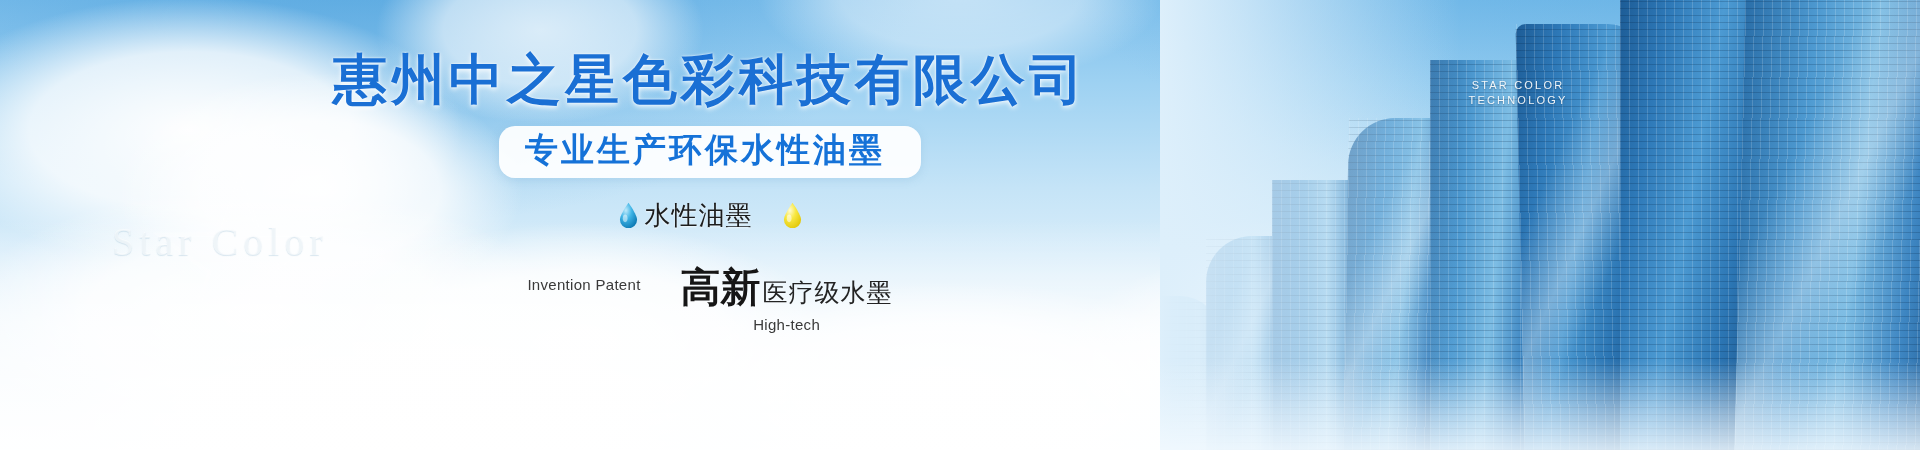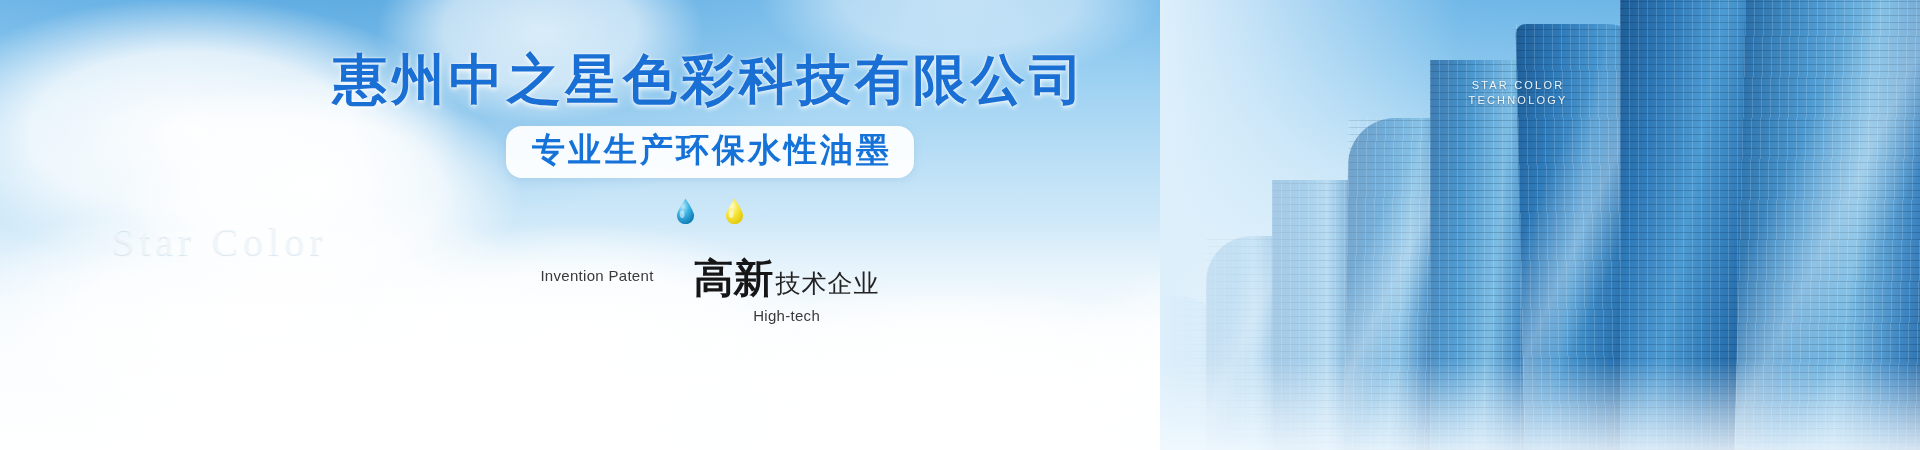--- a/index.html
+++ b/index.html
@@ -126,21 +126,21 @@
     letter-spacing:4px;
     color:#1a6fd4;
     text-shadow:0 2px 5px rgba(255,255,255,.85), 0 0 2px rgba(255,255,255,.9);
     line-height:1;
     white-space:nowrap;
   }
   .pill{
     margin-top:20px;
     background:rgba(255,255,255,.93);
     border-radius:16px;
-    padding:7px 22px 10px 26px;
+    padding:7px 36px 10px 26px;
     box-shadow:0 2px 8px rgba(120,170,210,.25);
   }
   .pill-text{
     font-family:"Liberation Sans","DejaVu Sans",sans-serif;
     font-weight:bold;
     font-size:33px;
     letter-spacing:3px;
     color:#1572d8;
     line-height:1.05;
     white-space:nowrap;
@@ -275,20 +275,21 @@
           <defs>
               <radialGradient id="g0" cx="35%" cy="30%" r="75%">
             <stop offset="0%" stop-color="#bfeafb"></stop>
                 <stop offset="45%" stop-color="#3fb4e6"></stop>
                 <stop offset="100%" stop-color="#0e7bb5"></stop>
           </radialGradient>
             </defs>
           <path d="M20 1 C20 1 38 26 38 37 A18 18 0 0 1 2 37 C2 26 20 1 20 1 Z" fill="url(#g0)"></path>
           <ellipse cx="13" cy="34" rx="5" ry="8" fill="rgba(255,255,255,.5)"></ellipse>
         </svg>
+        <span class="feature-label">水性油墨</span>
       </div>
 
 
       <div class="feature">
         <svg class="drop" viewBox="0 0 40 54">
           <defs>
               <radialGradient id="g2" cx="35%" cy="30%" r="75%">
             <stop offset="0%" stop-color="#fffbd0"></stop>
                 <stop offset="45%" stop-color="#f8e843"></stop>
                 <stop offset="100%" stop-color="#e3c90c"></stop>
@@ -305,21 +306,21 @@
 
     <div class="badges">
 
       <div class="badge">
         <div class="badge-en">Invention Patent</div>
       </div>
 
       <div class="badge">
         <div class="badge-main">
           <span class="badge-big">高新</span>
-          <span class="badge-small">技术企业</span>
+          <span class="badge-small">医疗级水墨</span>
         </div>
         <div class="badge-en">High-tech</div>
       </div>
 
     </div>
 
   </div>
 </div>
 
 </body></html>

